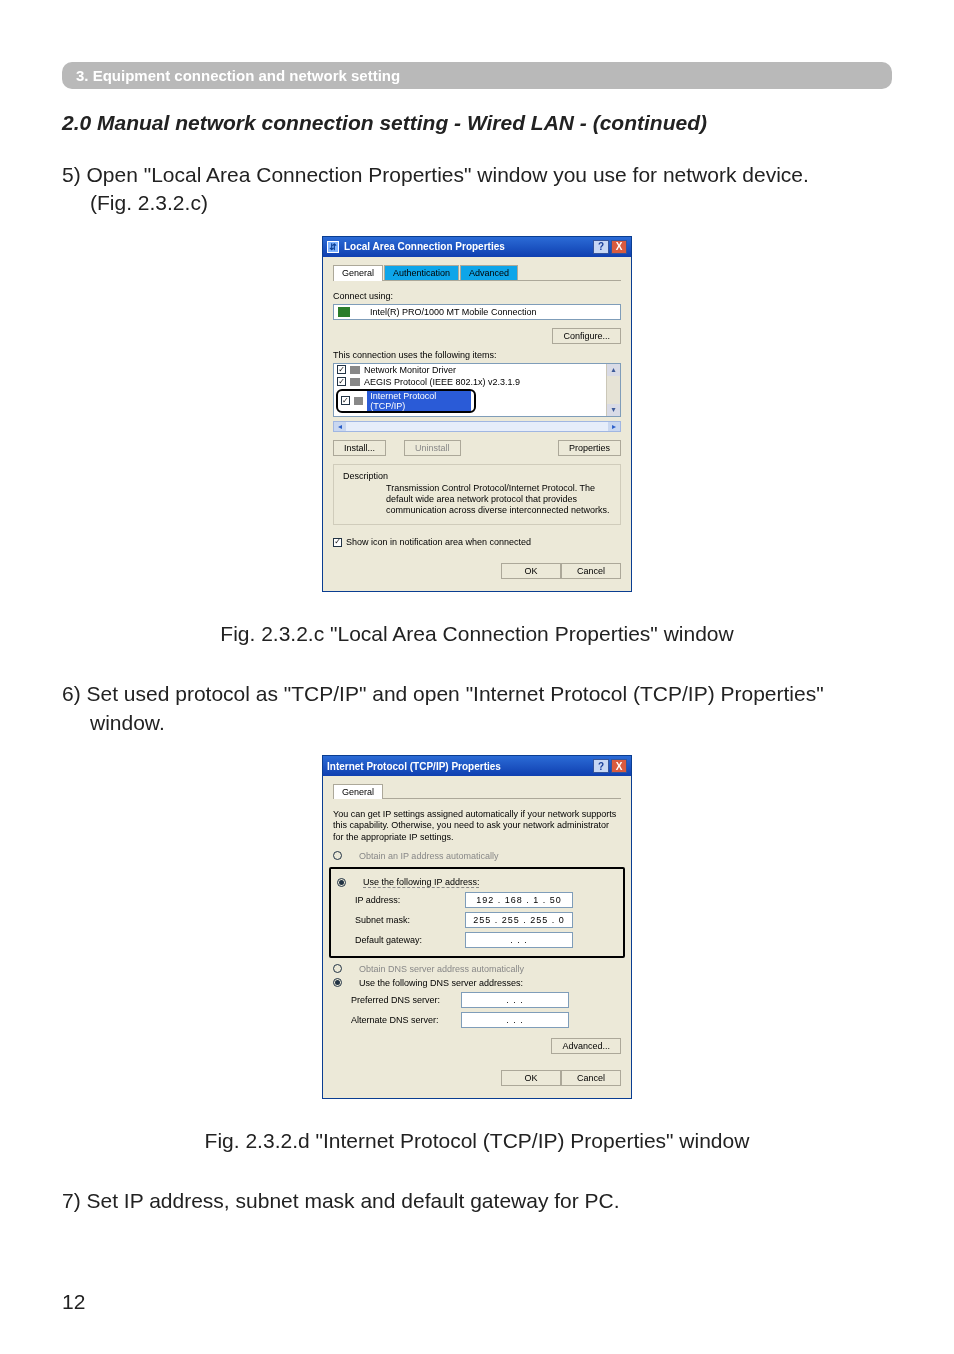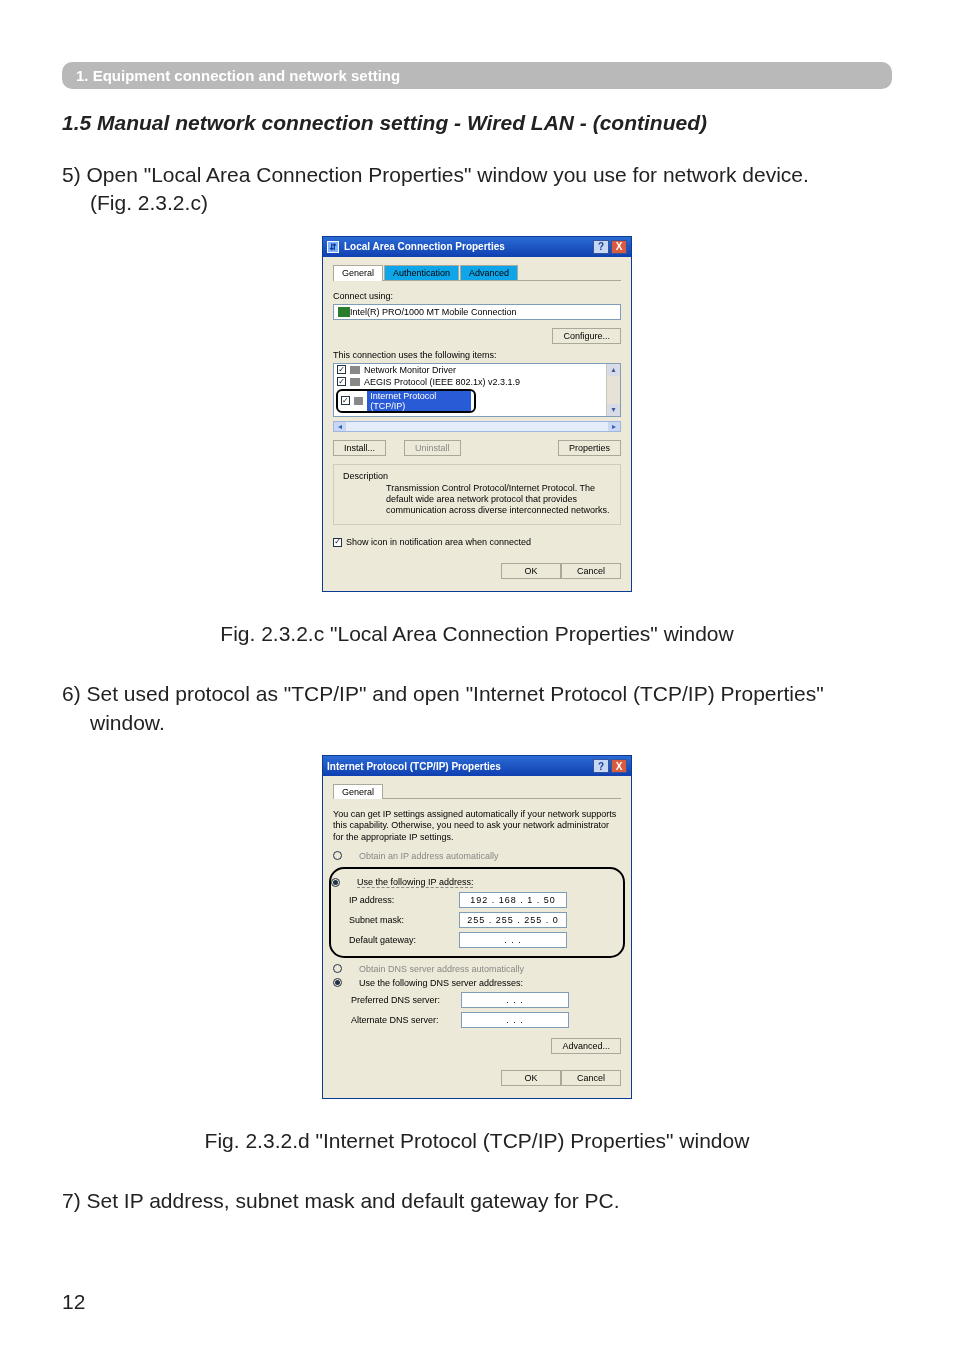--- a/index.html
+++ b/index.html
@@ -18,21 +18,21 @@
   .titlebar-icon { width: 12px; height: 12px; background: #7fb3ff; border: 1px solid #fff; margin-right: 5px; display: flex; align-items: center; justify-content: center; font-size: 9px; color: #0a3d91; }
   .title-spacer { flex: 1; }
   .tb-btn { width: 16px; height: 14px; margin-left: 2px; display: flex; align-items: center; justify-content: center; font-size: 10px; font-weight: bold; border: 1px solid #35549a; }
   .tb-help { background: #c7d7f4; color: #1a3f9a; }
   .tb-close { background: #d95b3f; color: #fff; }
   .dlg-body { padding: 8px 10px 12px 10px; }
   .tabs { display: flex; border-bottom: 1px solid #aca899; margin-bottom: 10px; }
   .tab { border: 1px solid #aca899; border-bottom: none; padding: 2px 8px; margin-right: 1px; background: #0ea5e9; }
   .tab.active { background: #fff; margin-bottom: -1px; }
   .lbl { margin: 6px 0 3px 0; }
-  .adapter-box { display: flex; align-items: center; gap: 0; background: #fff; border: 1px solid #7f9db9; padding: 2px 4px; margin-bottom: 8px; }
+  .adapter-box { display: flex; align-items: center; gap: 20px; background: #fff; border: 1px solid #7f9db9; padding: 2px 4px; margin-bottom: 8px; }
   .net-icon { width: 12px; height: 10px; background: #2a7d2a; }
   .btn-row { display: flex; justify-content: flex-end; gap: 4px; margin-bottom: 6px; }
   .btn { border: 1px solid #aca899; background: #ece9d8; padding: 2px 10px; font-size: 9px; }
   .btn.disabled { color: #888; }
   .list-box { border: 1px solid #7f9db9; background: #fff; height: 54px; position: relative; overflow: hidden; }
   .list-inner { position: absolute; left: 0; right: 14px; top: 0; }
   .scroll { position: absolute; right: 0; top: 0; bottom: 0; width: 14px; background: #e6e3d6; border-left: 1px solid #cbc7b8; }
   .sb-up, .sb-dn { height: 12px; background: #d9dbe6; display: flex; align-items: center; justify-content: center; font-size: 8px; color: #3d5a99; }
   .sb-dn { position: absolute; bottom: 0; left: 0; right: 0; }
   .li { display: flex; align-items: center; gap: 4px; padding: 1px 3px; }
@@ -52,35 +52,35 @@
 
   
   .fieldset2 { border: 1px solid #d0ccbb; padding: 8px 10px; margin-top: 10px; }
   .radio { display: flex; align-items: center; gap: 17px; margin: 4px 0; }
   .r { width: 9px; height: 9px; border: 1px solid #234; border-radius: 50%; display: flex; align-items: center; justify-content: center; }
   .r-on::after { content: ""; width: 5px; height: 5px; background: #234; border-radius: 50%; }
   .form-row { display: flex; align-items: center; margin: 4px 0 4px 18px; }
   .form-row .fl { width: 110px; }
   .ip-field { width: 108px; height: 16px; border: 1px solid #7f9db9; background: #fff; font-size: 9px; text-align: center; display: flex; align-items: center; justify-content: center; letter-spacing: 1px; }
   .ip-empty { color: #000; }
-  .round-hi { border: 2px solid #000; border-radius: 15px; padding: 4px 0; margin: 6px -4px; }
+  .round-hi { border: 2px solid #000; border-radius: 2px; padding: 4px 6px; margin: 6px -4px; }
   .small-note { font-size: 9px; line-height: 1.25; margin-bottom: 8px; }
   .adv-row { display: flex; justify-content: flex-end; margin-top: 10px; }
   .dotted { border-bottom: 1px dashed #888; }
   .gray { color: #888; }
 
   .page-num { position: absolute; left: 62px; bottom: 40px; font-size: 21px; }
 </style>
 </head>
 <body>
 
 <div class="page">
-  <div class="section-bar">1. Equipment connection and network setting</div>
-
-  <div class="heading">1.5 Manual network connection setting - Wired LAN - (continued)</div>
+  <div class="section-bar">3. Equipment connection and network setting</div>
+
+  <div class="heading">2.0 Manual network connection setting - Wired LAN - (continued)</div>
 
   <div class="body-text">
     <span>5) Open "Local Area Connection Properties" window you use for network device.</span><br>
     <span class="indent" style="display:inline-block">(Fig. 2.3.2.c)</span>
   </div>
 
   <div class="fig-wrap">
     <div class="dialog">
       <div class="titlebar">
         <span class="titlebar-icon">⇵</span>

